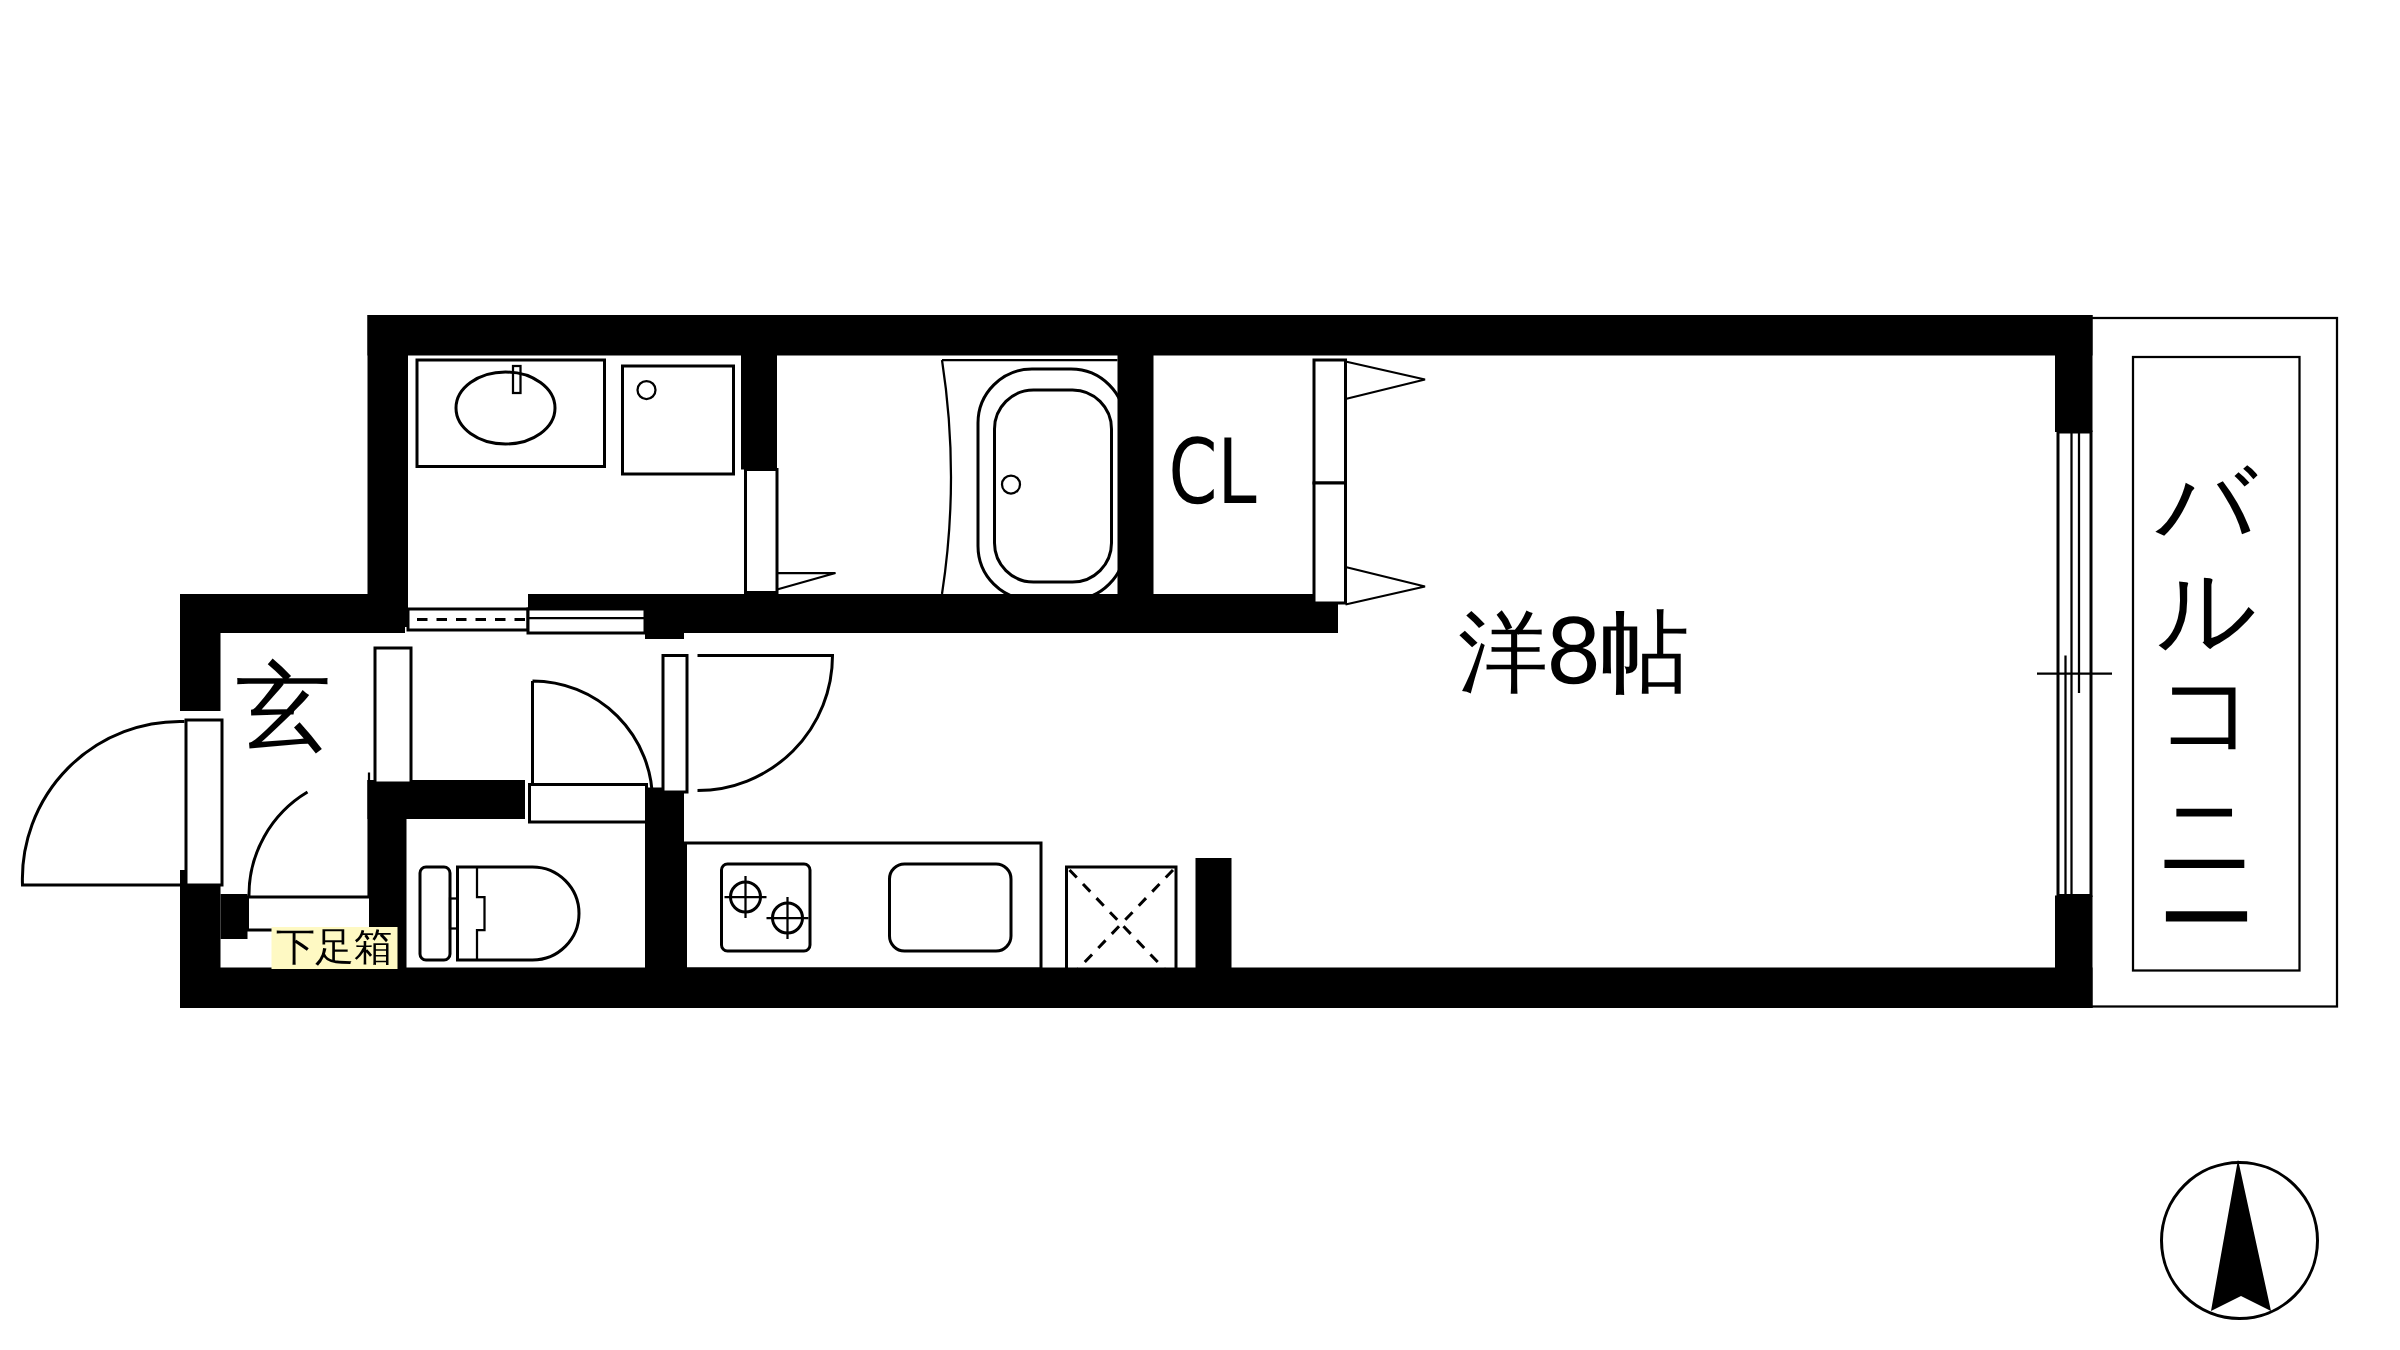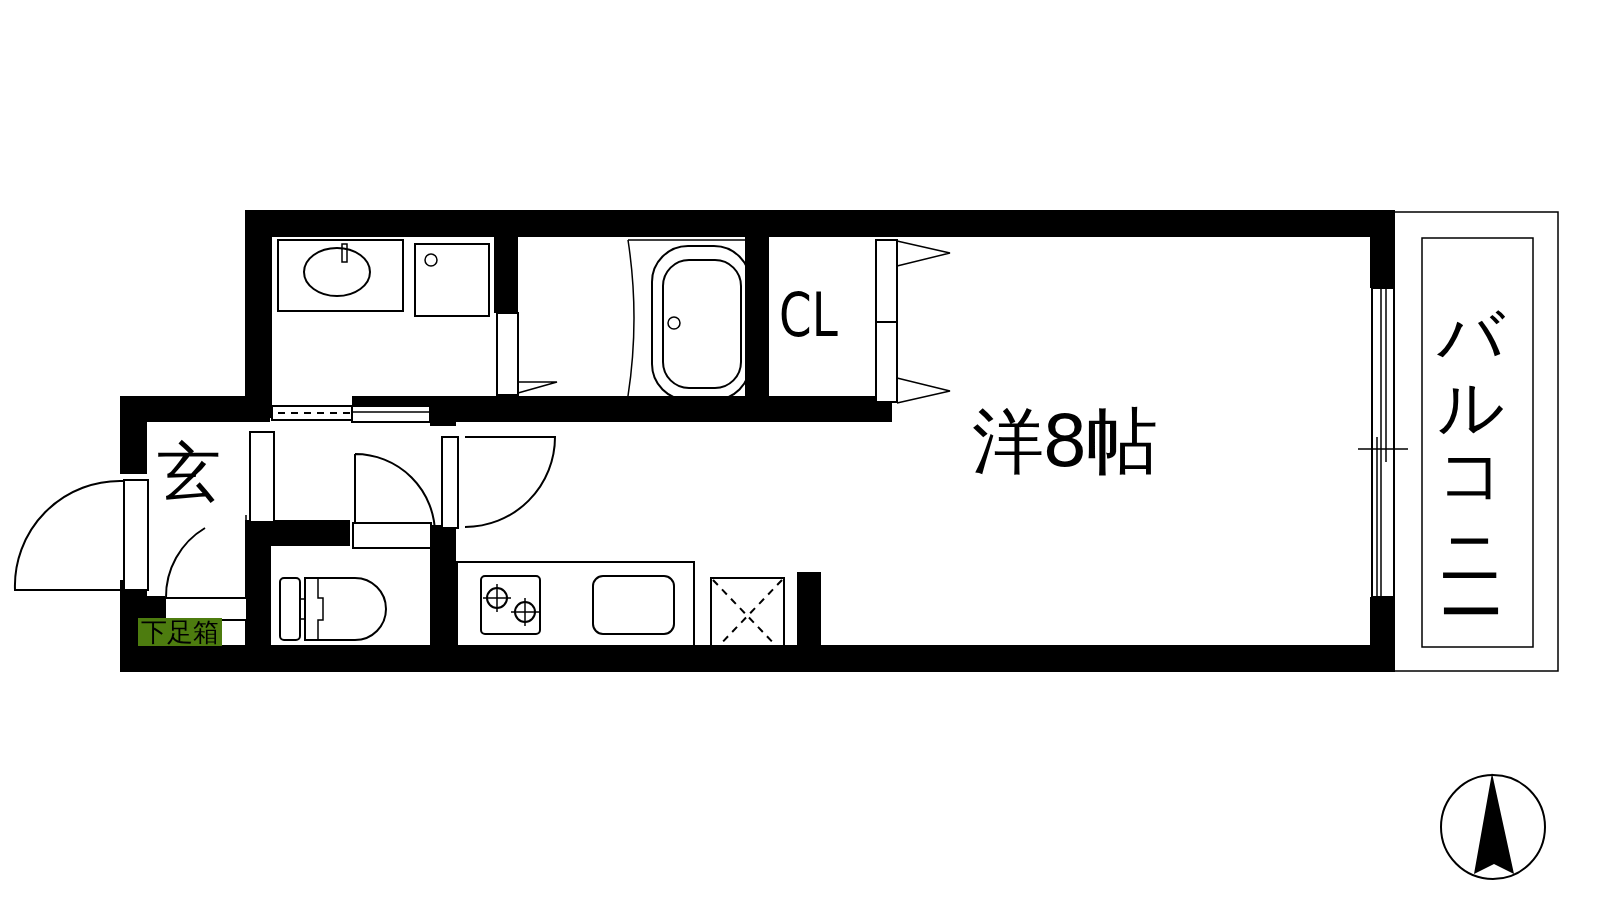--- a/index.html
+++ b/index.html
@@ -4,24 +4,24 @@
 <style>
   html, body { margin: 0; padding: 0; background: #ffffff; }
   body { width: 1600px; height: 900px; overflow: hidden; position: relative; font-family: "DejaVu Sans", sans-serif; }
   svg { position: absolute; left: 0; top: 0; }
   .wall { fill: #000; }
   .ln { fill: none; stroke: #000; stroke-width: 2; }
   .ln-thin { fill: none; stroke: #000; stroke-width: 1.5; }
   .ln-dash { fill: none; stroke: #000; stroke-width: 2; stroke-dasharray: 7 6; }
   .wfill { fill: #fff; stroke: #000; stroke-width: 2; }
   .lbl { position: absolute; color: #000; white-space: nowrap; line-height: 1; font-family: "DejaVu Sans", sans-serif; }
-  .lbl-room { font-size: 72px; letter-spacing: -2px; }
+  .lbl-room { font-size: 60px; letter-spacing: -2px; }
   .lbl-cl { font-size: 60px; transform: scaleX(0.78); transform-origin: left top; }
   .lbl-genkan { font-size: 64px; }
-  .lbl-shoe { font-size: 26px; background: #4d7c0f; padding: 1px 3px; }
+  .lbl-shoe { font-size: 26px; background: #fef9c3; padding: 1px 3px; margin-left: 43px; }
   .lbl-balcony { font-size: 66px; writing-mode: vertical-rl; text-orientation: upright; letter-spacing: 4px; }
 </style>
 </head>
 <body>
 
 <svg width="1600" height="900" viewBox="0 0 1600 900">
 
   <g>
     <rect x="1393" y="212" width="165" height="459" class="ln-thin"></rect>
     <rect x="1422" y="238" width="111" height="409" class="ln-thin"></rect>

